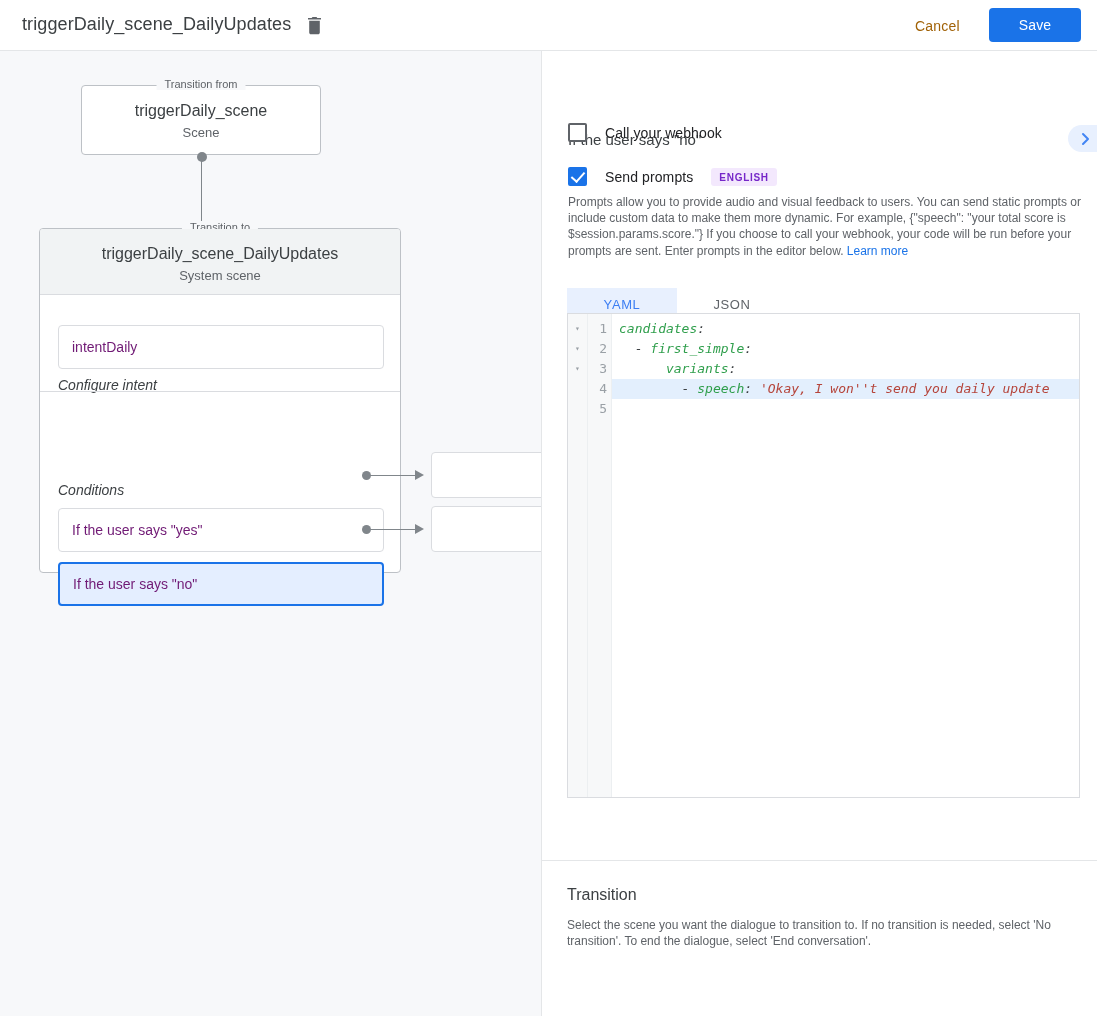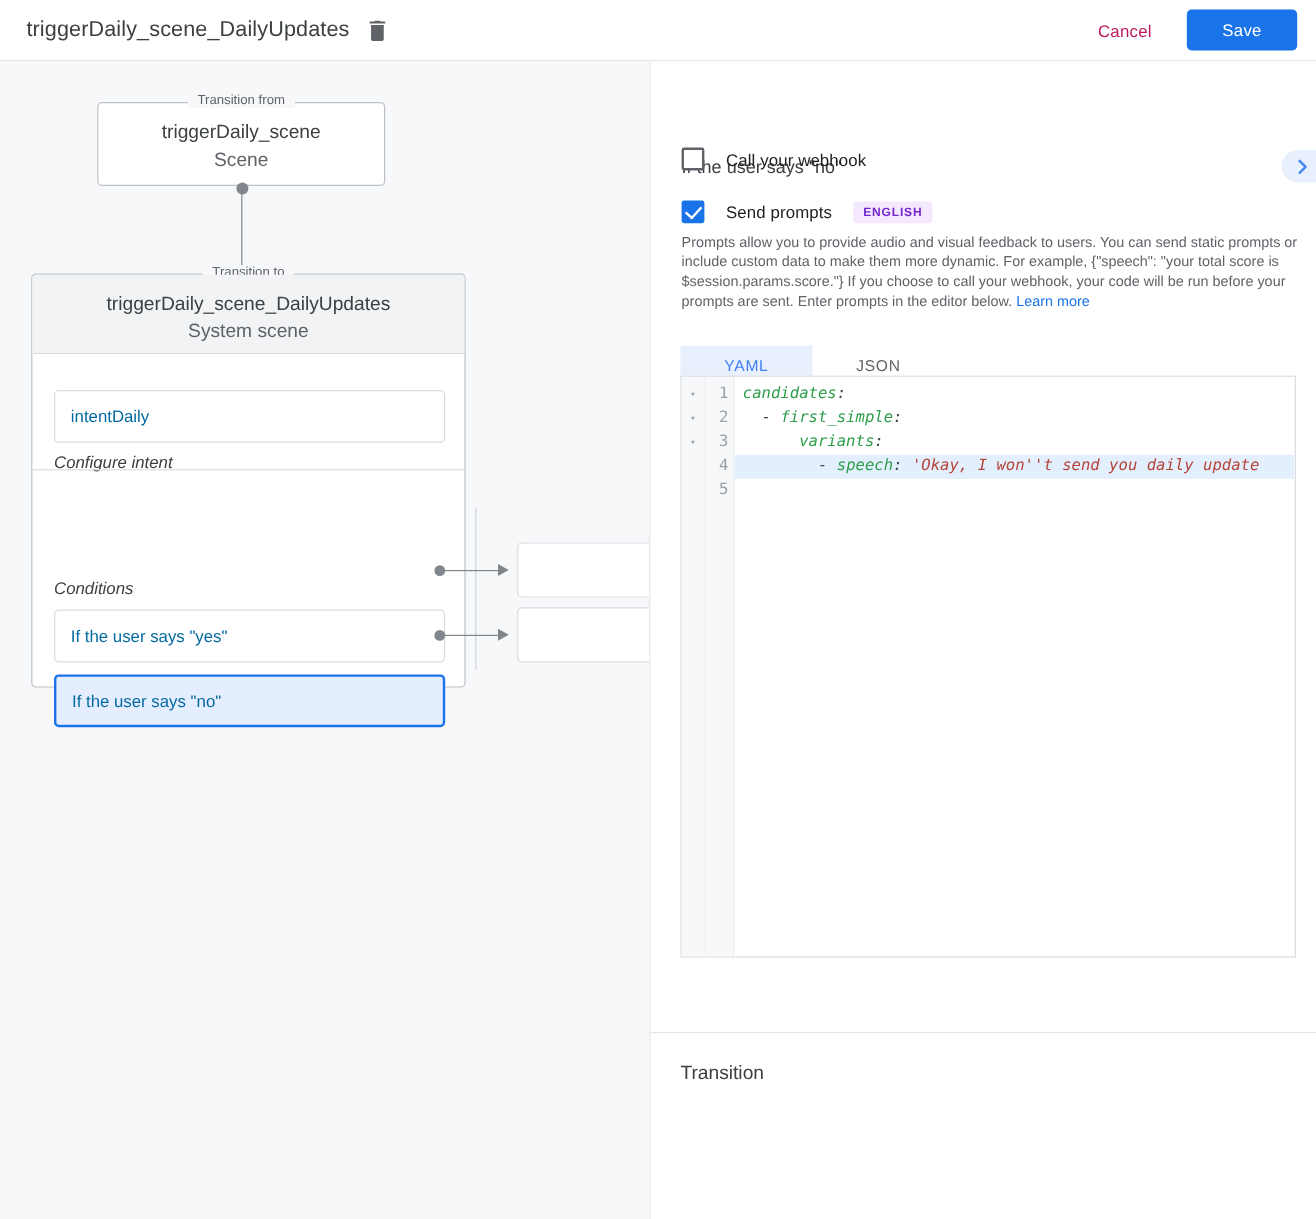--- a/index.html
+++ b/index.html
@@ -26,21 +26,21 @@
   #delete-btn {
     position: absolute; left: 303px; top: 15px;
     width: 22px; height: 22px;
     display: flex; align-items: center; justify-content: center;
     cursor: pointer;
   }
   #cancel-btn {
     position: absolute; left: 907px; top: 13px;
     height: 25px; padding: 0 8px;
     display: flex; align-items: center;
-    color: #be185d; font-size: 14px; font-weight: 500;
+    color: #a16207; font-size: 14px; font-weight: 500;
     letter-spacing: 0.2px; cursor: pointer;
     background: none; border: none;
   }
   #save-btn {
     position: absolute; left: 989px; top: 8px;
     width: 92px; height: 34px;
     background: #1a73e8; color: #ffffff;
     border: none; border-radius: 4px;
     font-size: 14px; font-weight: 500; letter-spacing: 0.2px;
     font-family: "Liberation Sans", sans-serif;
@@ -71,21 +71,21 @@
     color: #5f6368;
     white-space: nowrap;
   }
   .node-title {
     text-align: center;
     font-size: 16px;
     color: #3c4043;
   }
   .node-sub {
     text-align: center;
-    font-size: 16px;
+    font-size: 13px;
     color: #5f6368;
   }
 
   
   #node-from {
     left: 81px; top: 34px; width: 240px; height: 70px;
   }
   #node-from .node-legend { left: 50%; transform: translateX(-50%); }
   #node-from .node-title { margin-top: 16px; }
   #node-from .node-sub { margin-top: 5px; }
@@ -103,21 +103,21 @@
   #conn-arrow {
     position: absolute; left: 196px; top: 199px;
     width: 0; height: 0;
     border-left: 6px solid transparent;
     border-right: 6px solid transparent;
     border-top: 10px solid #80868b;
   }
 
   
   #node-to {
-    left: 26px; top: 177px; width: 362px; height: 345px;
+    left: 39px; top: 177px; width: 362px; height: 345px;
     background: #ffffff;
     border: 1px solid #bdc1c6;
     border-radius: 4px;
     position: absolute;
   }
   #node-to-legend {
     position: absolute; left: 50%; transform: translateX(-50%);
     top: -8px; background: #f7f8fa; padding: 0 8px;
     font-size: 11px; color: #5f6368;
   }
@@ -135,21 +135,21 @@
     position: absolute;
     font-size: 14px; color: #3c4043; font-style: italic;
   }
   .field-box {
     position: absolute;
     background: #ffffff;
     border: 1px solid #dadce0;
     border-radius: 4px;
     display: flex; align-items: center;
     padding-left: 13px;
-    font-size: 14px; color: #0369a1;
+    font-size: 14px; color: #701a75;
     cursor: pointer;
   }
   .field-box.selected {
     background: #e4eeff;
     border: 2px solid #1a73e8;
   }
   #intent-field  { left: 18px; top: 96px; width: 326px; height: 44px; }
   #sect-divider  { position: absolute; left: 0; top: 162px; width: 100%; height: 1px; background: #dadce0; }
   #label-intent  { left: 18px; top: 148px; }
   #label-cond    { left: 18px; top: 253px; }
@@ -442,13 +442,14 @@
       <div class="lineno">4</div>
       <div class="lineno">5</div>
     </div>
     <div id="code-area"><div class="codeline"><span class="k">candidates</span><span class="p">:</span></div><div class="codeline"><span class="p">  - </span><span class="k">first_simple</span><span class="p">:</span></div><div class="codeline"><span class="p">      </span><span class="k">variants</span><span class="p">:</span></div><div class="codeline hl"><span class="p">        - </span><span class="k">speech</span><span class="p">: </span><span class="s">'Okay, I won''t send you daily update</span></div><div class="codeline">&nbsp;</div></div>
   </div>
 
 
   <div id="panel-divider"></div>
 
   <div id="transition-title">Transition</div>
+  <div id="transition-desc">Select the scene you want the dialogue to transition to. If no transition is needed, select 'No transition'. To end the dialogue, select 'End conversation'.</div>
 </div>
 
 </body></html>

